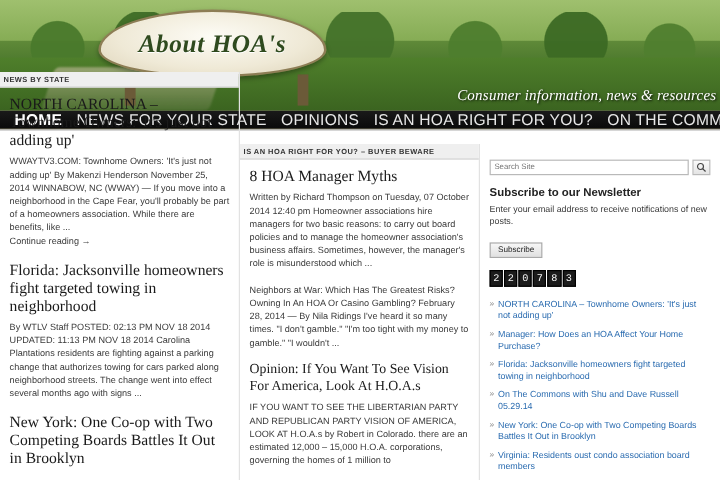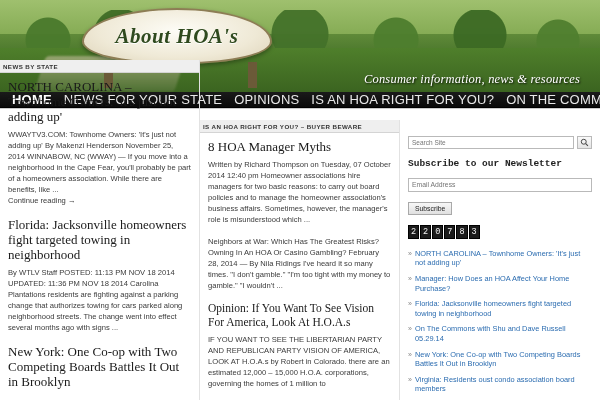--- a/index.html
+++ b/index.html
@@ -69,21 +69,21 @@
     font-weight: bold;
     color: #2f4a1e;
     letter-spacing: .5px;
     text-shadow: 0 1px 0 #fff;
   }
   .sign-post { position:absolute; width: 9px; height: 26px; background:#6b5a38; bottom: 4px; }
   .sign-post.l { left: 104px; }
   .sign-post.r { left: 248px; }
   .tagline {
     position: absolute;
-    right: 20px; bottom: 5px;
+    right: 3px; bottom: 5px;
     font-family: "Liberation Serif", serif;
     font-style: italic;
     font-size: 12.5px;
     color: #ffffff;
     text-shadow: 1px 1px 2px rgba(0,0,0,.85);
     letter-spacing: .2px;
   }
 
   
   .mainnav {
@@ -172,21 +172,21 @@
   .search-btn {
     width: 15px; height: 13px;
     border: 1px solid #b9b9b9;
     background: linear-gradient(180deg,#fafafa,#e4e4e4);
     display:flex; align-items:center; justify-content:center;
     cursor: pointer;
   }
   .search-btn svg { display:block; }
 
   .side-h {
-    font-family: Liberation Mono, monospace;
+    font-family: Liberation Sans, sans-serif;
     font-size: 9.5px;
     font-weight: bold;
     color: #222;
     margin: 0 0 4px 0;
   }
   .side-p {
     font-size: 7.4px;
     line-height: 10.5px;
     color: #3a3a3a;
     margin: 0 0 6px 0;
@@ -289,21 +289,21 @@
       <div class="sectionbar">News by State</div>
 
       <div class="post">
         <h2 class="post-title">NORTH CAROLINA – Townhome Owners: 'It's just not adding up'</h2>
         <p class="excerpt">WWAYTV3.COM: Townhome Owners: 'It's just not adding up' By Makenzi Henderson November 25, 2014 WINNABOW, NC (WWAY) — If you move into a neighborhood in the Cape Fear, you'll probably be part of a homeowners association. While there are benefits, like ...</p>
         <p class="excerpt more">Continue reading →</p>
       </div>
 
       <div class="post">
         <h2 class="post-title">Florida: Jacksonville homeowners fight targeted towing in neighborhood</h2>
-        <p class="excerpt">By WTLV Staff POSTED: 11:13 PM NOV 18 2014 UPDATED: 11:36 PM NOV 18 2014 Carolina Plantations residents are fighting against a parking change that authorizes towing for cars parked along neighborhood streets. The change went into effect several months ago with signs ...</p>
+        <p class="excerpt">By WTLV Staff POSTED: 02:13 PM NOV 18 2014 UPDATED: 11:13 PM NOV 18 2014 Carolina Plantations residents are fighting against a parking change that authorizes towing for cars parked along neighborhood streets. The change went into effect several months ago with signs ...</p>
       </div>
 
       <div class="post">
         <h2 class="post-title">New York: One Co-op with Two Competing Boards Battles It Out in Brooklyn</h2>
 
       </div>
     </div>
 
     <div class="col col-mid">
       <div class="sectionbar">Is an HOA right for you? – Buyer beware</div>
@@ -331,21 +331,21 @@
           <span>
             <svg width="9" height="9" viewBox="0 0 12 12">
               <circle cx="5" cy="5" r="3.3" fill="none" stroke="#444" stroke-width="1.3"></circle>
               <line x1="7.6" y1="7.6" x2="10.6" y2="10.6" stroke="#444" stroke-width="1.4"></line>
             </svg>
           </span>
         </div>
       </div>
 
       <h3 class="side-h">Subscribe to our Newsletter</h3>
-      <input class="email-input" type="text" placeholder="Email Address" style="">
+      <p class="side-p">Enter your email address to receive notifications of new posts.</p>
       <div><button class="subscribe-btn">Subscribe</button></div>
 
       <div class="counter">
         <span>2</span>
         <span>2</span>
         <span>0</span>
         <span>7</span>
         <span>8</span>
         <span>3</span>
       </div>

